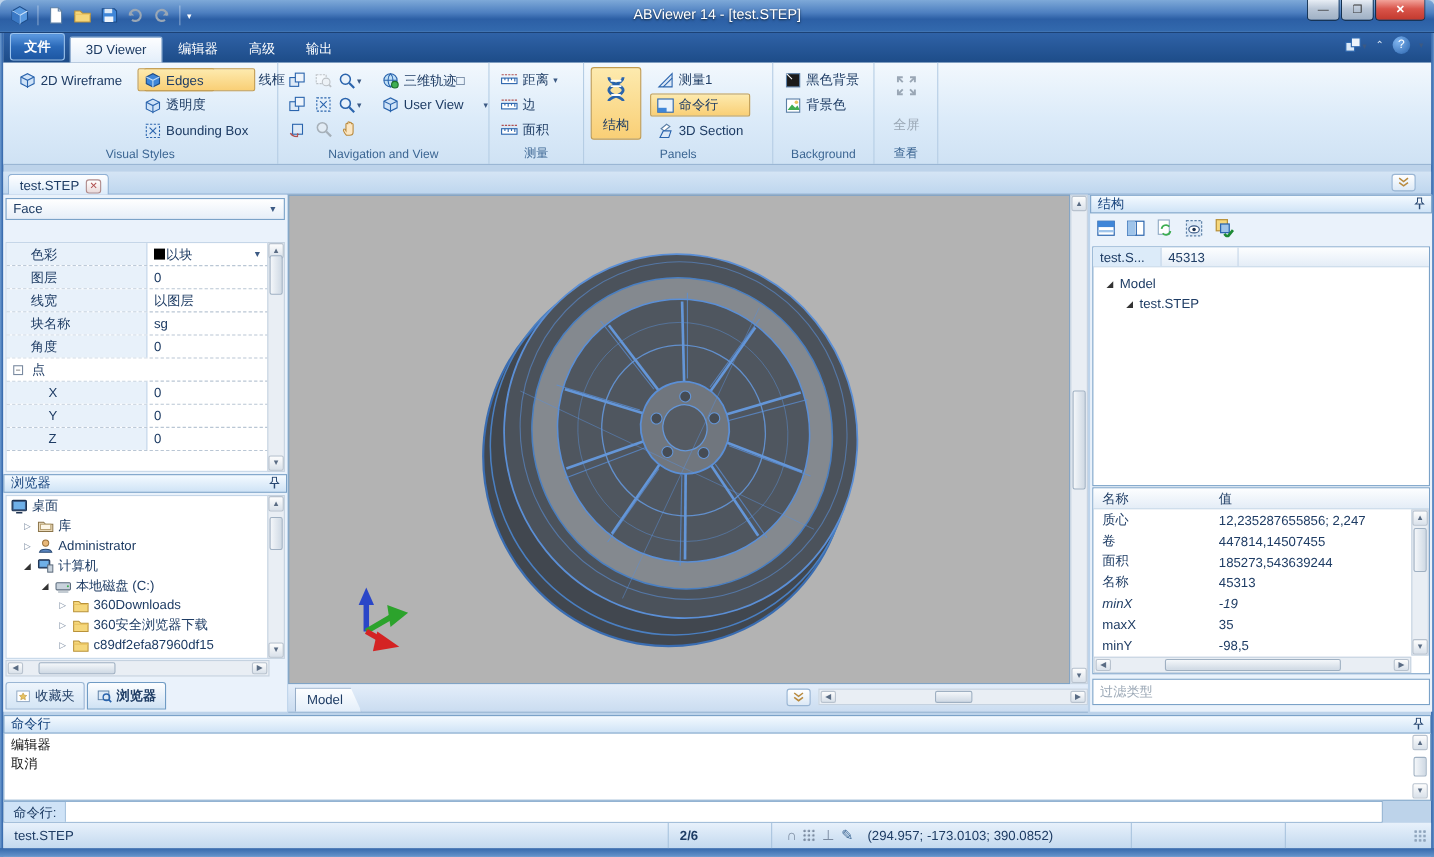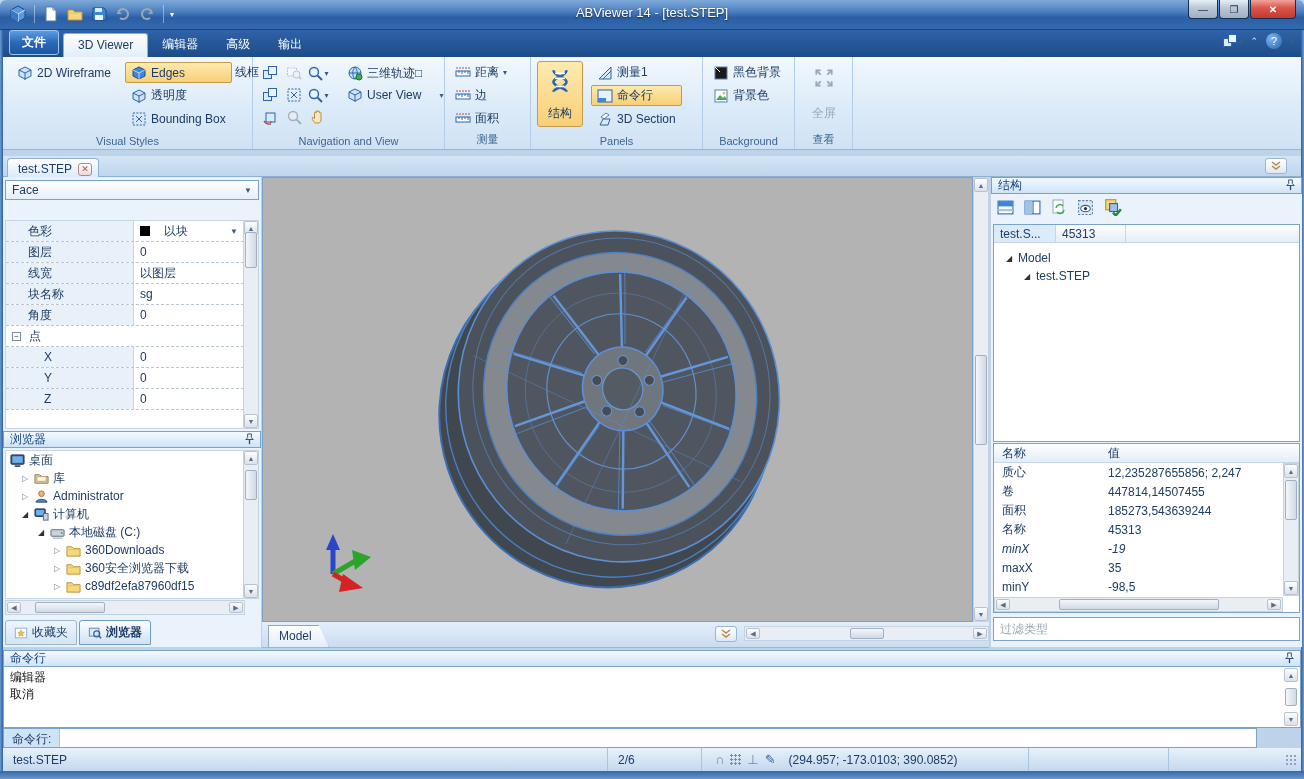--- a/index.html
+++ b/index.html
@@ -58,21 +58,21 @@
   .phead{height:17px;background:linear-gradient(180deg,#f4faff,#cfe3f6);border:1px solid #7ba2c8;
     display:flex;align-items:center;justify-content:space-between;padding:0 4px 0 6px;color:#15427c;}
   
   .lpanel{position:absolute;left:3px;width:258px;background:#eaf2fb;}
   .props{top:177px;height:254px;}
   .combo{margin:3px 2px;height:20px;border:1px solid #7ba2c8;background:linear-gradient(180deg,#fff,#e6eef8);
     display:flex;align-items:center;justify-content:space-between;padding:0 6px;}
   .pgrid{position:absolute;left:2px;right:16px;top:43px;bottom:2px;background:#fff;border:1px solid #c5d6e8;overflow:hidden;}
   .prow{display:flex;height:21px;border-bottom:1px dashed #b9c6d4;align-items:center;}
   .prow .pl{width:128px;padding-left:22px;background:#e8f1fa;height:100%;display:flex;align-items:center;border-right:1px solid #c5d6e8;}
-  .prow .pv{flex:1;padding-left:6px;display:flex;align-items:center;gap:14px;}
+  .prow .pv{flex:1;padding-left:6px;display:flex;align-items:center;gap:1px;}
   .prow.group .pl{background:#fff;border-right:0;padding-left:6px;gap:4px;}
   .mbox{width:9px;height:9px;border:1px solid #7a8aa0;display:inline-flex;align-items:center;justify-content:center;
     font-size:8px;line-height:7px;color:#444;background:#fff;margin-right:4px;}
   .swatch{width:10px;height:10px;background:#000;display:inline-block;}
   .vscroll{position:absolute;width:16px;background:#e9eef4;border:1px solid #c5d2e0;display:flex;flex-direction:column;justify-content:space-between;align-items:center;}
   .sbtn{width:14px;height:14px;background:linear-gradient(180deg,#fdfdfd,#d9e1ea);border:1px solid #b8c2ce;border-radius:2px;
     font-size:7px;color:#5a6c84;text-align:center;line-height:13px;}
   .thumb{width:12px;border:1px solid #9fb0c2;border-radius:2px;background:linear-gradient(90deg,#f4f7fa,#cfd9e4);}
   .hscroll{position:absolute;height:15px;background:#e9eef4;border:1px solid #c5d2e0;display:flex;align-items:center;justify-content:space-between;padding:0 1px;}
   .hthumb{height:11px;border:1px solid #9fb0c2;border-radius:2px;background:linear-gradient(180deg,#f4f7fa,#cfd9e4);}
@@ -891,21 +891,21 @@
       <div class="sbtn">▼</div>
     </div>
   </div>
   <div class="cmdinput">
     <span class="cmdlabel">命令行:</span>
     <input class="cmdfield" value="" style="">
   </div>
 
   <div class="statusbar">
     <div class="scell" style="width:605px;">test.STEP</div>
-    <div class="scell" style="width:94px;">2/6</div>
+    <div class="scell" style="width:94px;font-weight:bold;">2/6</div>
     <div class="scell" style="border-right:0;padding-right:0;">
       <span class="sico">∩</span>
       <span class="dots9"></span>
       <span class="sico">⊥</span>
       <span class="sico" style="color:#3c6693;">✎</span>
     </div>
     <div class="scell" style="width:250px;border-right:1px solid #a9c4de;">(294.957; -173.0103; 390.0852)</div>
     <div class="scell" style="width:140px;"></div>
     <div class="grip"></div>
   </div>

